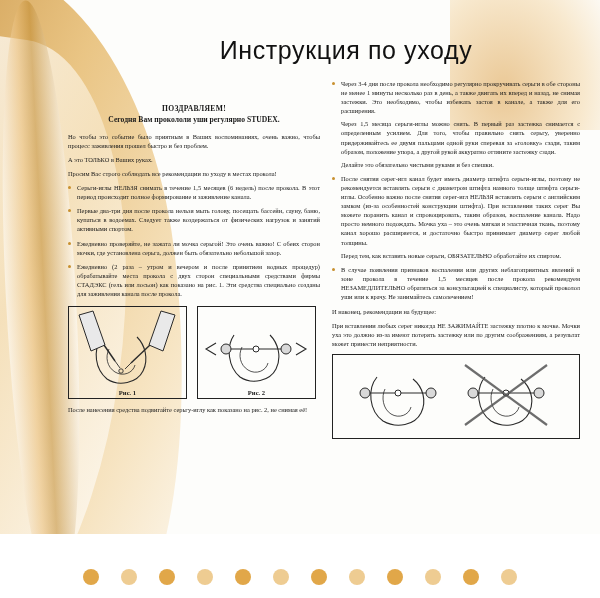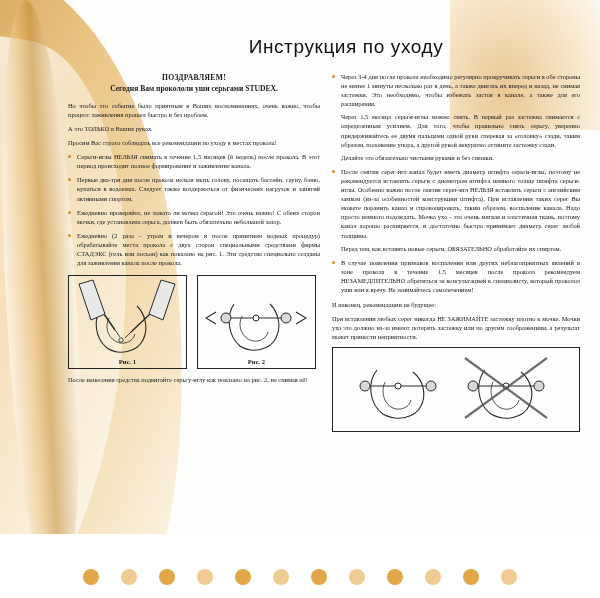--- a/index.html
+++ b/index.html
@@ -95,31 +95,32 @@
   
   .content {
     position: absolute;
     left: 68px;
     top: 36px;
     width: 516px;
     height: 500px;
   }
   .doc-title {
     text-align: center;
-    font-size: 19px;
+    font-size: 25px;
     letter-spacing: 0.6px;
     color: #111111;
     font-family: "Liberation Sans", sans-serif;
     font-weight: 400;
     margin: 0 0 14px 0;
     padding-left: 40px;
   }
   .columns {
     display: flex;
     gap: 12px;
+    align-items: center;
   }
   .col {
     width: 250px;
     font-size: 6.4px;
     line-height: 1.42;
     color: #1a1a1a;
     text-align: justify;
   }
   .col.left { width: 252px; }
   .col.right { width: 248px; }
@@ -206,21 +207,21 @@
 <div class="content">
 
   <h1 class="doc-title">Инструкция по уходу</h1>
 
   <div class="columns">
 
     <div class="col left">
 
       <div class="head-block">
         <div class="l1">ПОЗДРАВЛЯЕМ!</div>
-        <div>Сегодня Вам прокололи уши серьгами STUDEX.</div>
+        <div>Сегодня Вам прокололи уши регулярно STUDEX.</div>
       </div>
 
       <p class="para">Но чтобы это событие было приятным в Ваших воспоминаниях, очень важно, чтобы процесс заживления прошел быстро и без проблем.</p>
       <p class="para">А это ТОЛЬКО в Ваших руках.</p>
       <p class="para">Просим Вас строго соблюдать все рекомендации по уходу в местах прокола!</p>
 
       <ul class="bullets">
         <li>
           <p>Серьги-иглы НЕЛЬЗЯ снимать в течение 1,5 месяцев (6 недель) после прокола. В этот период происходит полное формирование и заживление канала.</p>
         </li>

